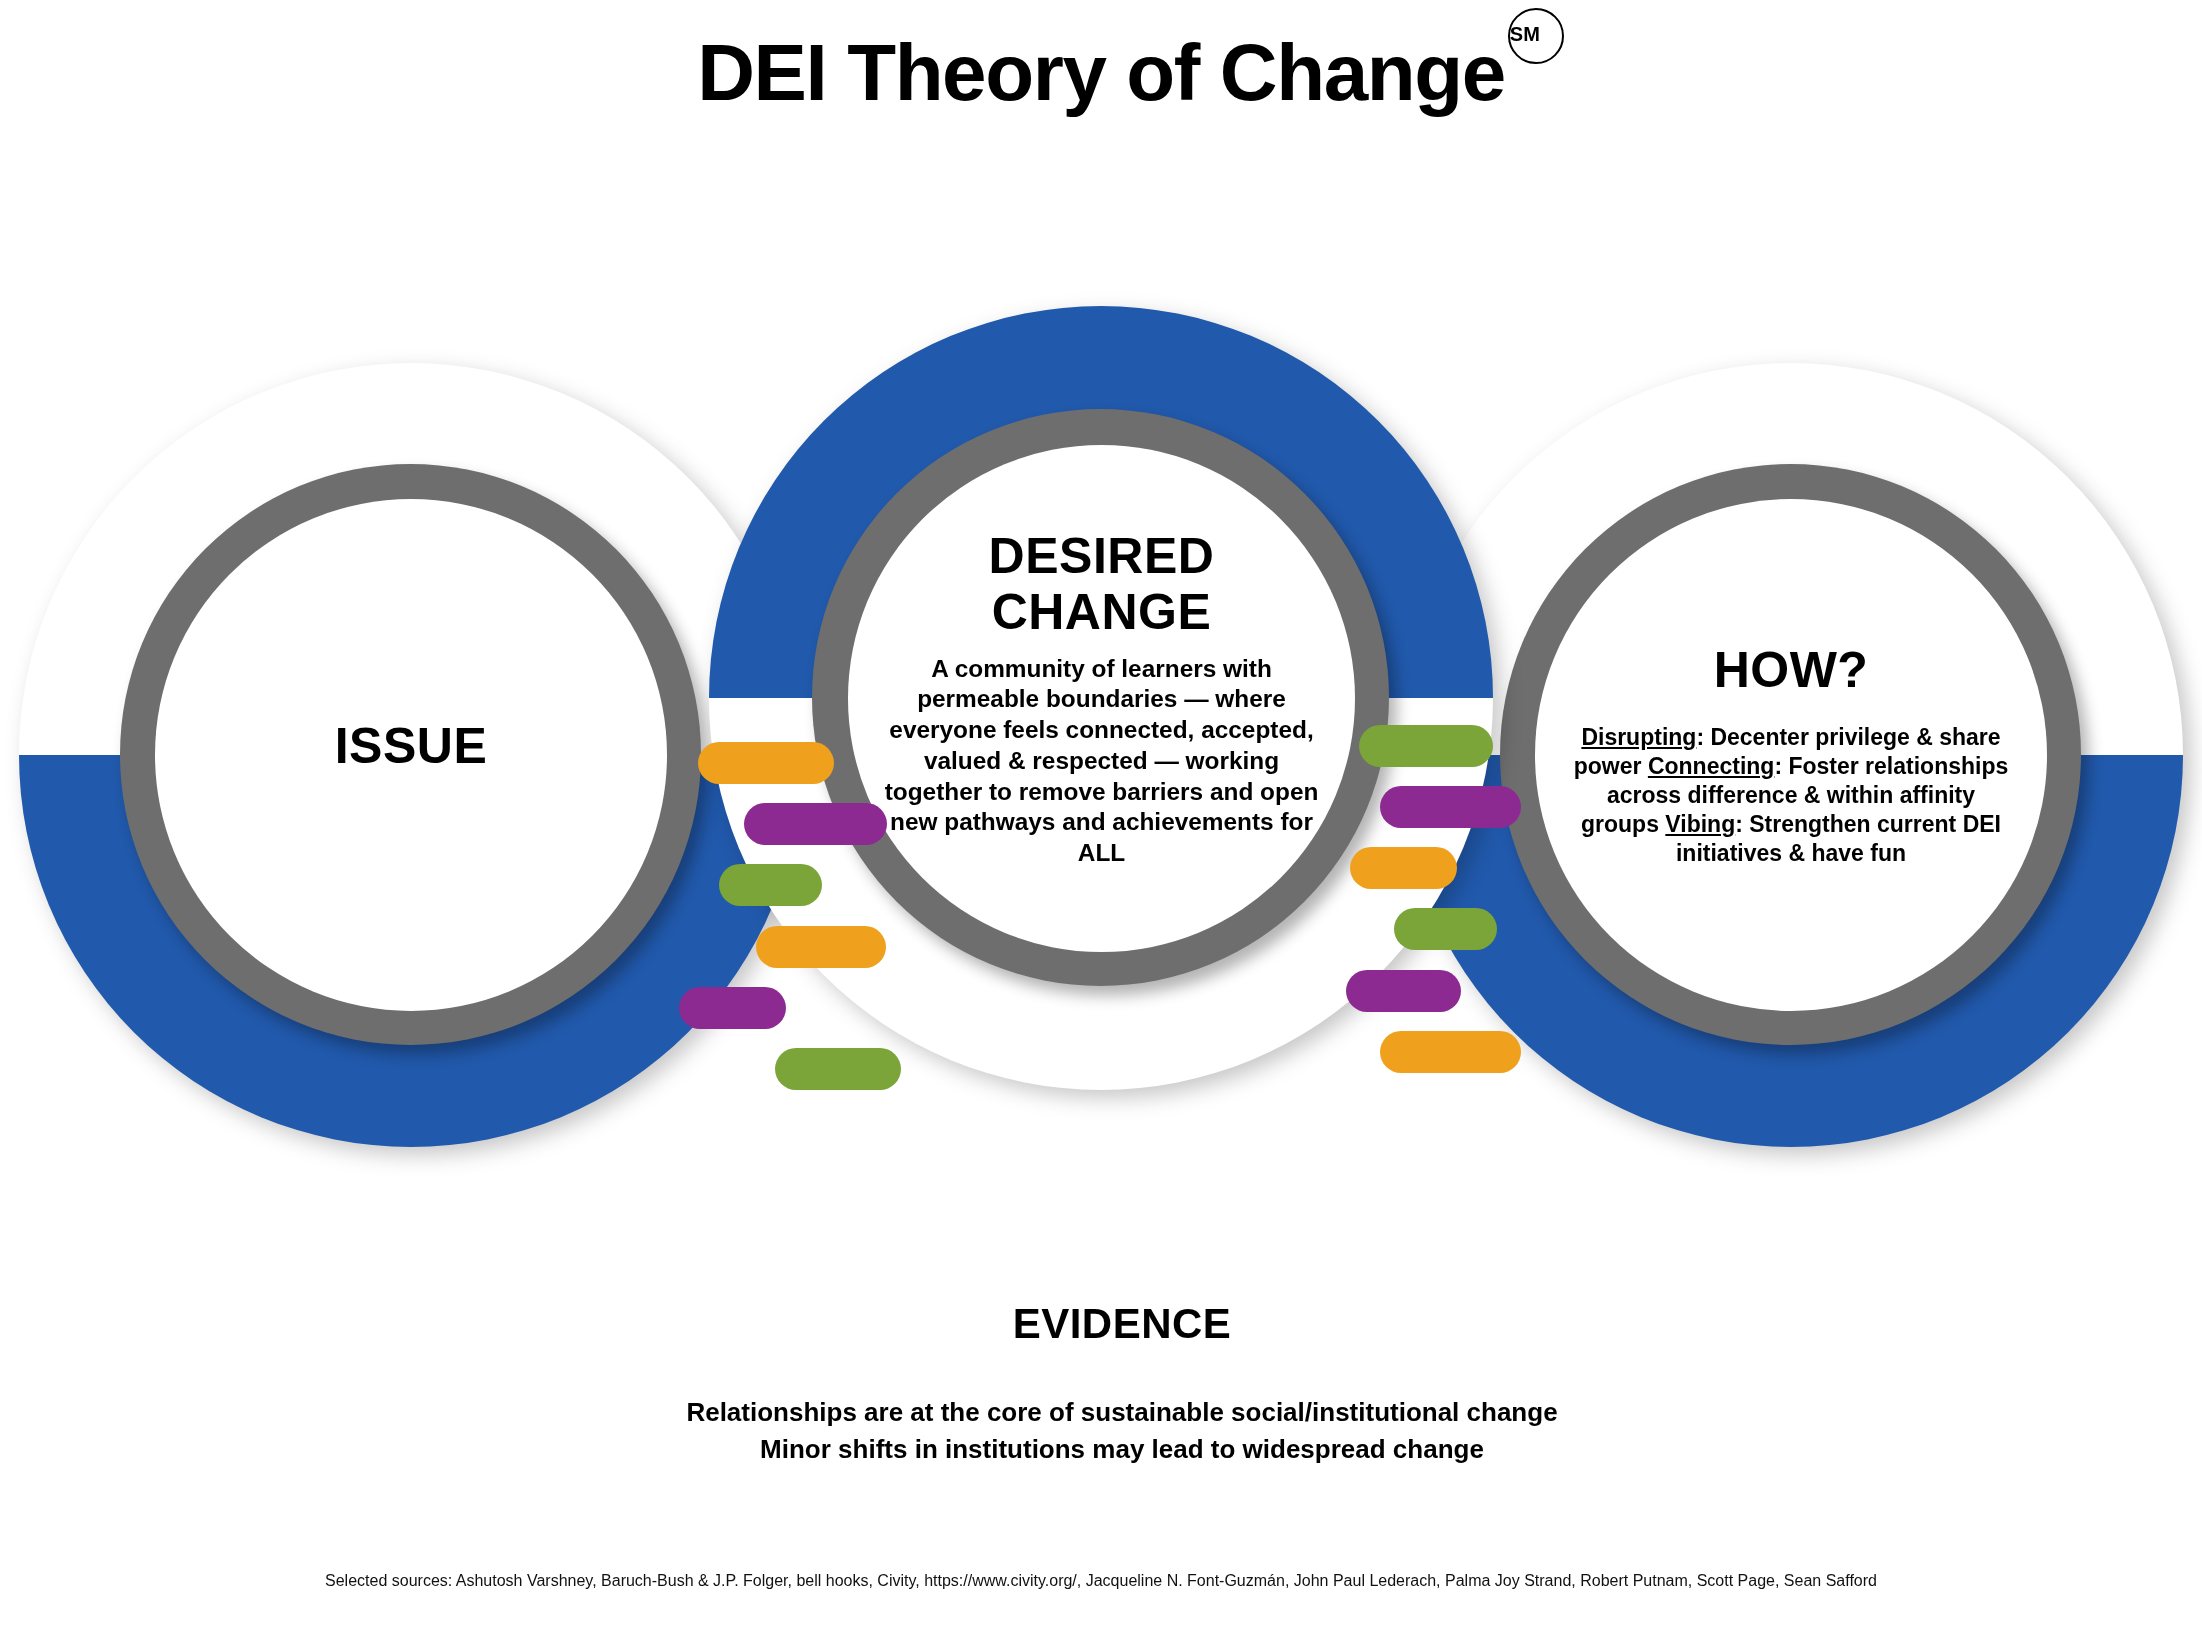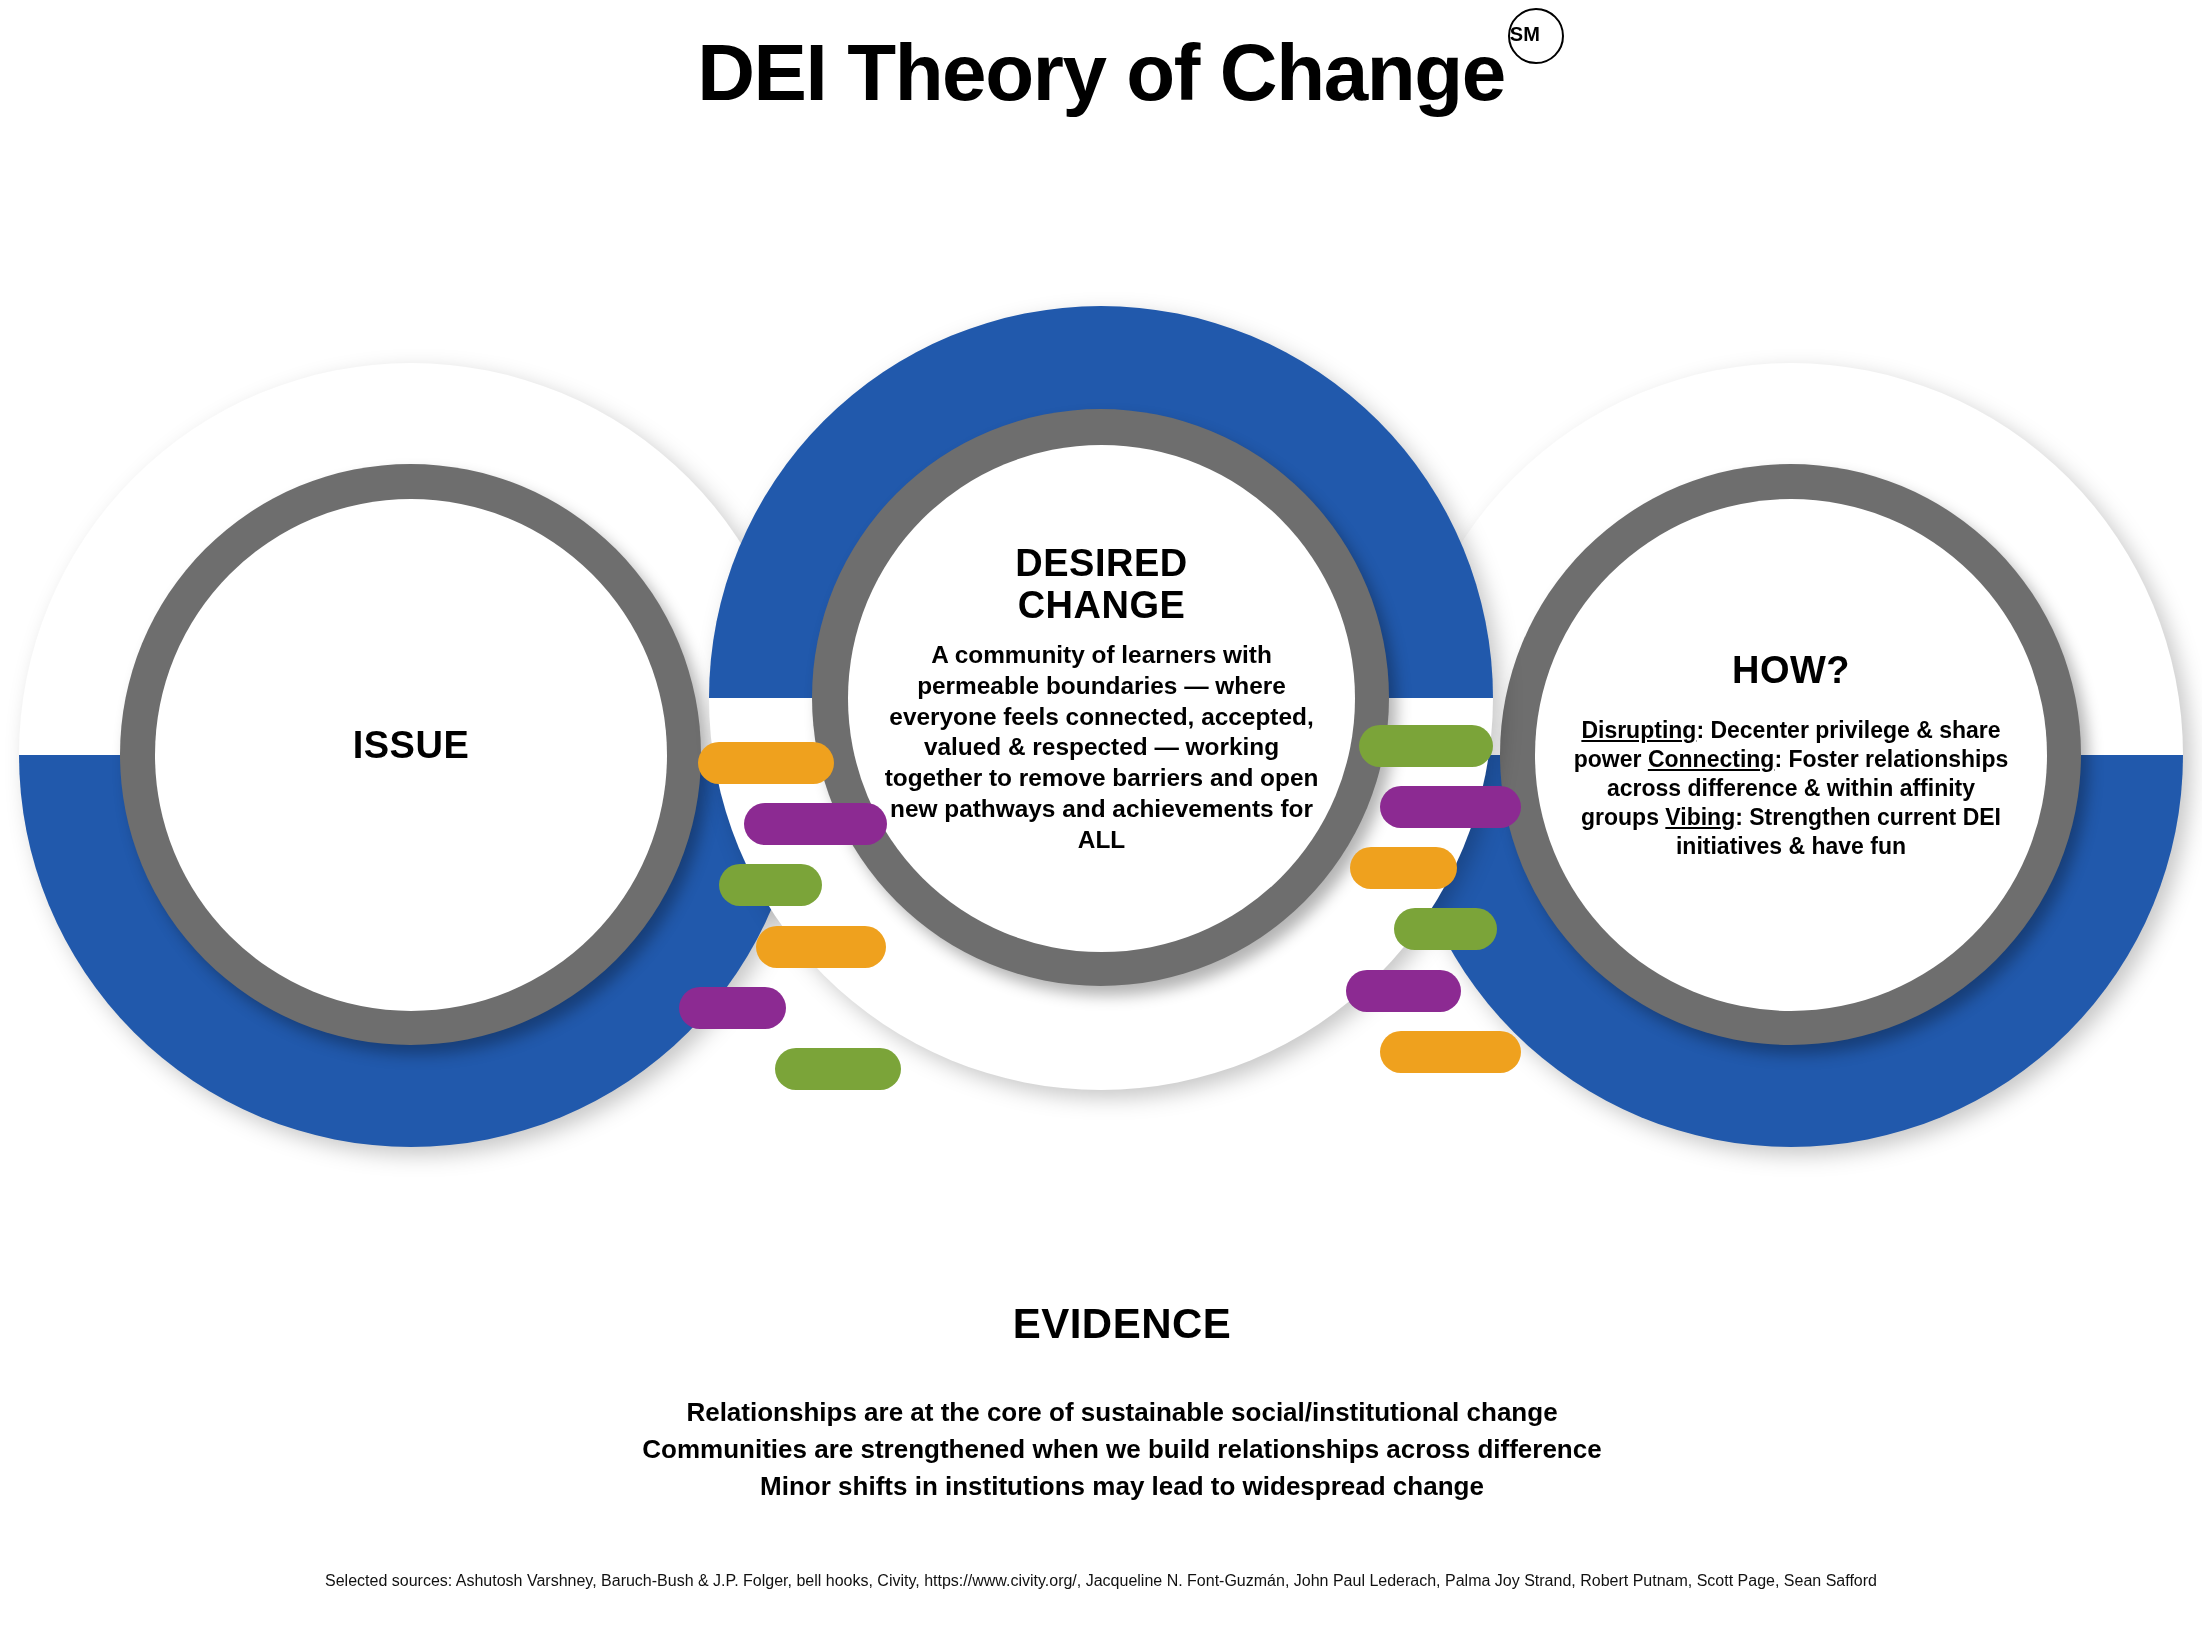--- a/index.html
+++ b/index.html
@@ -149,21 +149,21 @@
     text-align: center;
     box-sizing: border-box;
     padding: 0 32.5px;
   }
   #group-change .inner-disc {
     width: 507px; height: 507px;
     margin-left: -253px; margin-top: -253px;
   }
 
   .circle-heading {
-    font-size: 38px;
+    font-size: 50px;
     font-weight: bold;
     color: #000;
     letter-spacing: 0.5px;
     line-height: 1.12;
     margin-bottom: 19px;
   }
   #change-heading { margin-bottom: 13.4px; }
   .circle-body {
     font-size: 25px;
     font-weight: bold;
@@ -299,19 +299,18 @@
       <div class="pill c-green" style="top:621px;left:27px;width:103px;"></div>
       <div class="pill c-purple" style="top:683px;left:-21px;width:115px;"></div>
       <div class="pill c-orange" style="top:744px;left:13.4px;width:141px;"></div>
     </div>
 </div>
 
 <div id="evidence">
   <div id="evidence-title">EVIDENCE</div>
   <div id="evidence-list">
       <div>Relationships are at the core of sustainable social/institutional change</div>
-      <div>Communities are strengthened when we build relationships across difference</div>
       <div>Minor shifts in institutions may lead to widespread change</div>
     </div>
 </div>
 
 <div id="sources">Selected sources: Ashutosh Varshney, Baruch-Bush &amp; J.P. Folger, bell hooks, Civity, https://www.civity.org/, Jacqueline N. Font-Guzmán, John Paul Lederach, Palma Joy Strand, Robert Putnam, Scott Page, Sean Safford</div>
 
 
 </body></html>

